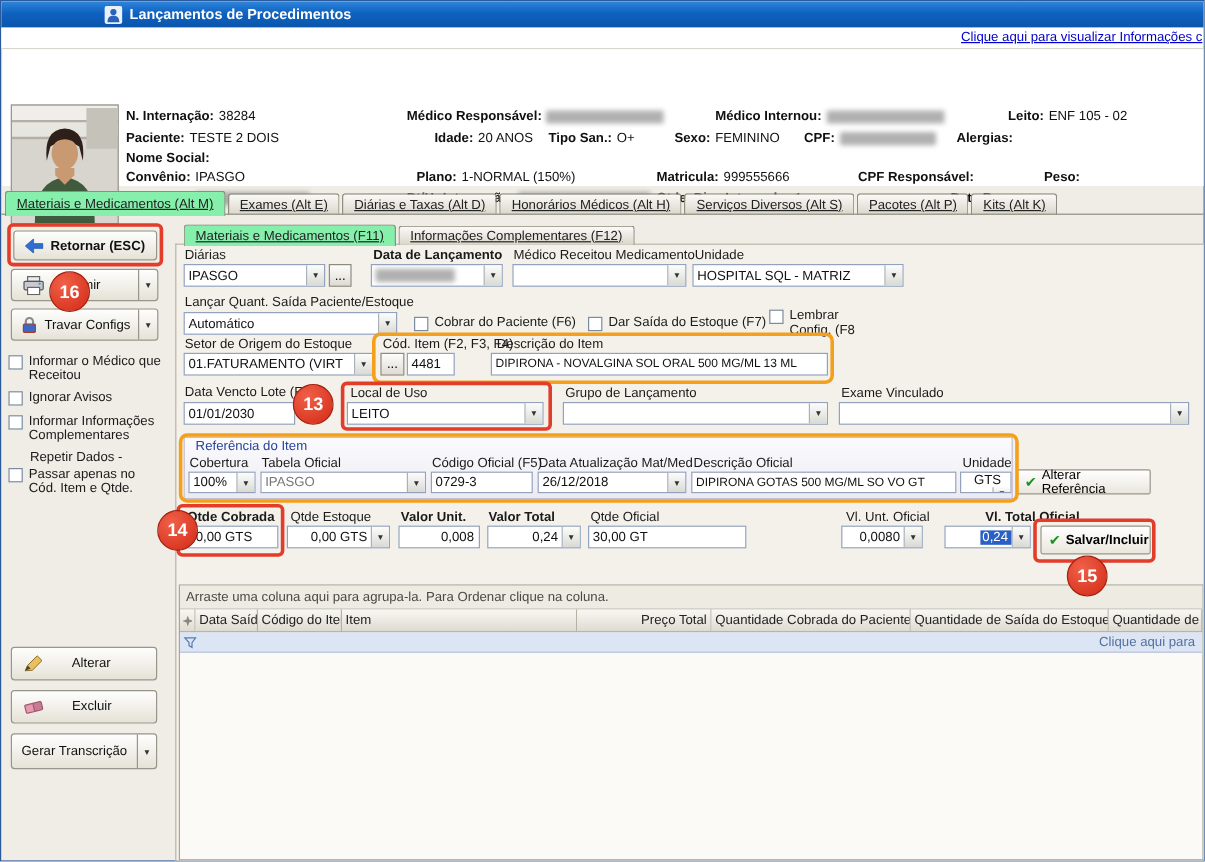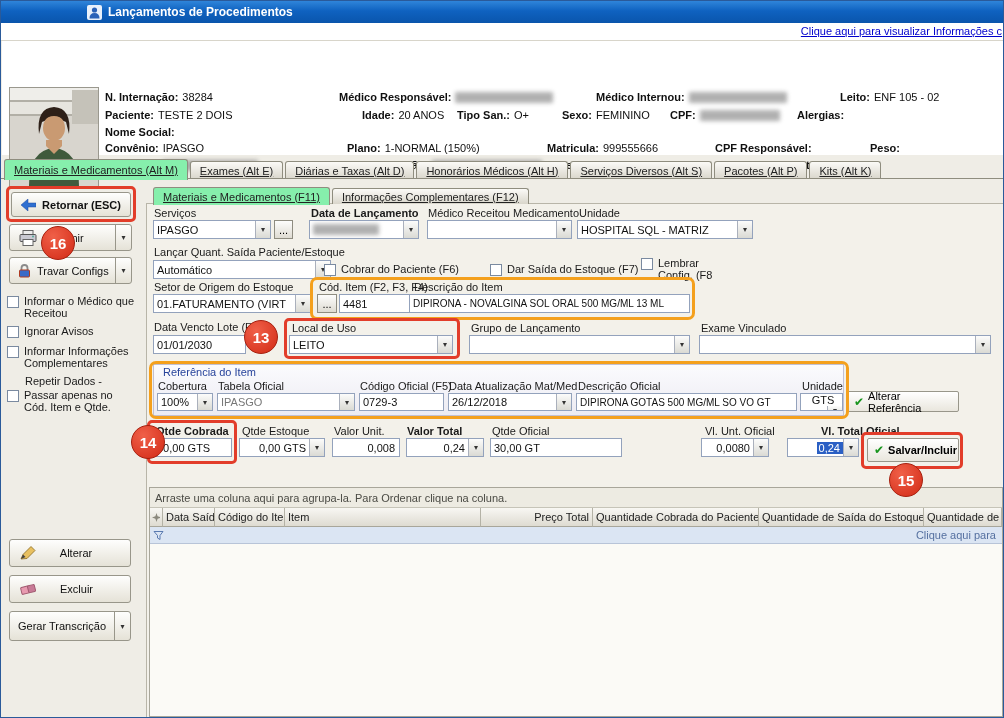--- a/index.html
+++ b/index.html
@@ -278,21 +278,21 @@
   <div class="sbtn" style="left:8px; top:610px; width:122px; height:30px;">
     <span style="flex:1; text-align:center;">Gerar Transcrição</span>
     <span class="splitarr"></span>
   </div>
 
   <div class="tabs" style="left:152px; top:185px; height:18px;">
     <div class="tab active" style="height:18px;">Materiais e Medicamentos (F11)</div>
     <div class="tab" style="height:16px;">Informações Complementares (F12)</div>
   </div>
 
-  <div class="flabel" style="left:153px; top:206px;">Serviços</div>
+  <div class="flabel" style="left:153px; top:206px;">Diárias</div>
   <div class="flabel" style="left:310px; top:206px;font-weight:bold;">Data de Lançamento</div>
   <div class="flabel" style="left:427px; top:206px;">Médico Receitou Medicamento</div>
   <div class="flabel" style="left:578px; top:206px;">Unidade</div>
 
   <div class="combo" style="left:152px; top:219px; width:118px;">
     <span class="cv">IPASGO</span>
       <span class="arr"></span>
   </div>
   <div class="browse" style="left:273px; top:219px; width:19px;">...</div>
   <div class="combo" style="left:308px; top:219px; width:110px;">
@@ -306,21 +306,21 @@
   <div class="combo" style="left:576px; top:219px; width:176px;">
     <span class="cv">HOSPITAL SQL - MATRIZ</span>
       <span class="arr"></span>
   </div>
 
   <div class="flabel" style="left:153px; top:245px;">Lançar Quant. Saída Paciente/Estoque</div>
   <div class="combo" style="left:152px; top:259px; width:178px;">
     <span class="cv">Automático</span>
       <span class="arr"></span>
   </div>
-  <div class="chkrow" style="left:323px; top:262px;">
+  <div class="chkrow" style="left:344px; top:262px;">
     <span class="box"></span>
     <span>Cobrar do Paciente (F6)</span>
   </div>
   <div class="chkrow" style="left:489px; top:262px;">
     <span class="box"></span>
     <span>Dar Saída do Estoque (F7)</span>
   </div>
   <div class="chkrow" style="left:640px; top:256px; width:86px;">
     <span class="box"></span>
     <span style="width:62px;">Lembrar Config. (F8</span>
@@ -328,21 +328,21 @@
 
   <div class="flabel" style="left:153px; top:280px;">Setor de Origem do Estoque</div>
   <div class="flabel" style="left:318px; top:280px; z-index:39;">Cód. Item (F2, F3, F4)</div>
   <div class="flabel" style="left:413px; top:280px; z-index:39;">Descrição do Item</div>
 
   <div class="combo" style="left:152px; top:293px; width:158px;">
     <span class="cv">01.FATURAMENTO (VIRT</span>
       <span class="arr"></span>
   </div>
   <div class="browse" style="left:316px; top:293px; width:20px;">...</div>
-  <div class="input" style="left:338px; top:293px; width:71px;">4481</div>
+  <div class="input" style="left:338px; top:293px; width:40px;">4481</div>
   <div class="input small10" style="left:408px; top:293px; width:281px;">DIPIRONA - NOVALGINA SOL ORAL 500 MG/ML 13 ML</div>
 
   <div class="flabel" style="left:153px; top:320px;">Data Vencto Lote (F</div>
   <div class="flabel" style="left:291px; top:321px; z-index:41;">Local de Uso</div>
   <div class="flabel" style="left:470px; top:321px;">Grupo de Lançamento</div>
   <div class="flabel" style="left:700px; top:321px;">Exame Vinculado</div>
 
   <div class="input" style="left:152px; top:334px; width:93px;">01/01/2030</div>
   <div class="combo" style="left:288px; top:334px; width:164px;">
     <span class="cv">LEITO</span>
@@ -385,21 +385,21 @@
     <span class="cv">GTS</span>
       <span class="arr"></span>
   </div>
   <div class="wbtn" style="left:846px; top:390px; width:112px; height:21px;">
     <span class="greencheck"></span>
     <span>Alterar Referência</span>
   </div>
 
   <div class="flabel" style="left:155px; top:424px; font-weight:bold; z-index:41;">Qtde Cobrada</div>
   <div class="flabel" style="left:241px; top:424px;">Qtde Estoque</div>
-  <div class="flabel" style="left:333px; top:424px;">Valor Unit.</div>
+  <div class="flabel" style="left:333px; top:424px;font-weight:bold;">Valor Unit.</div>
   <div class="flabel" style="left:406px; top:424px; font-weight:bold;">Valor Total</div>
   <div class="flabel" style="left:491px; top:424px;">Qtde Oficial</div>
   <div class="flabel" style="left:704px; top:424px;">Vl. Unt. Oficial</div>
   <div class="flabel" style="left:787px; top:424px; font-weight:bold;margin-left:33px;">Vl. Total Oficial</div>
 
   <div class="input" style="left:152px; top:437px; width:79px; z-index:41;">30,00 GTS</div>
   <div class="combo ralign" style="left:238px; top:437px; width:86px;">
     <span class="cv">0,00 GTS</span>
       <span class="arr"></span>
   </div>

